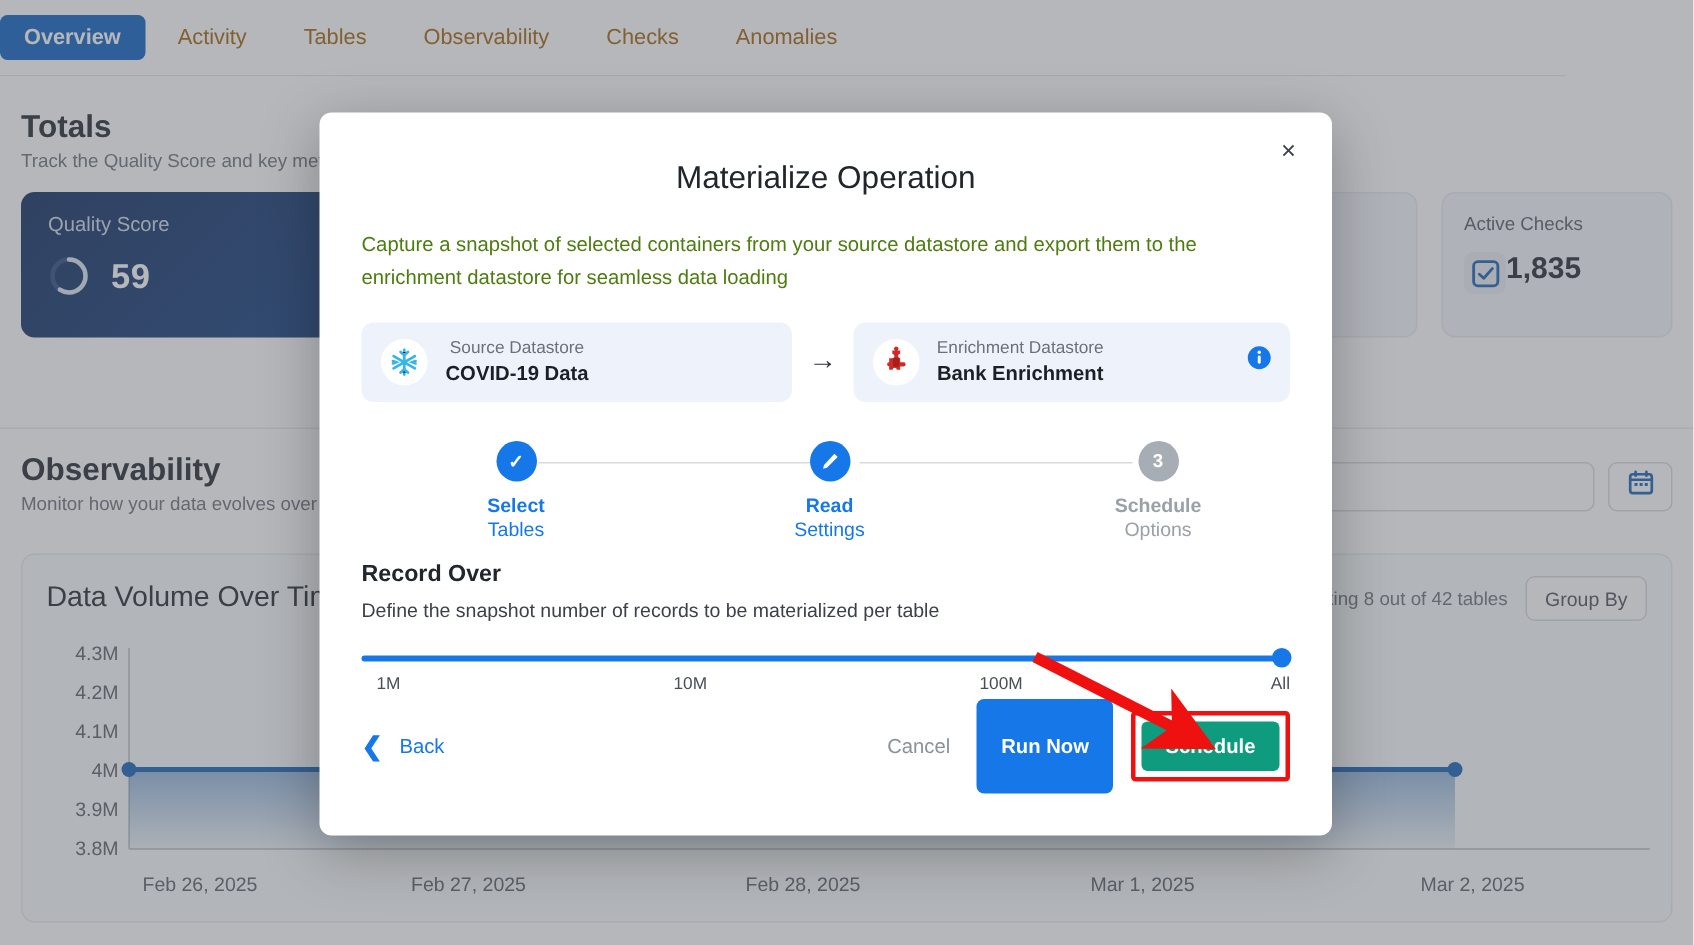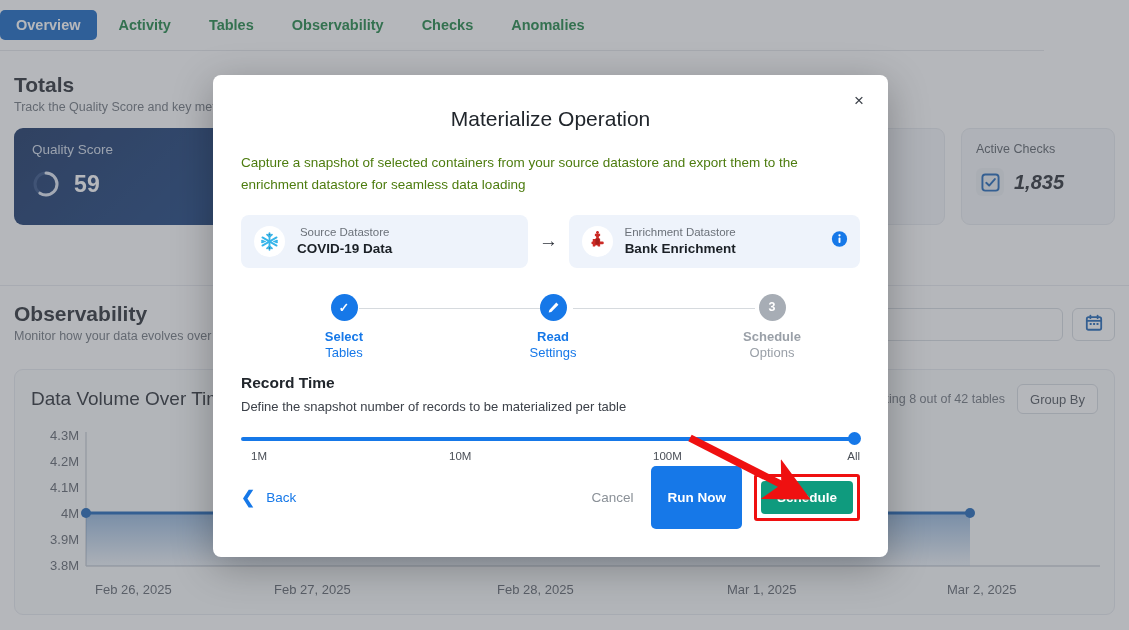--- a/index.html
+++ b/index.html
@@ -23,22 +23,22 @@
   }
 
   
   .topnav {
     position: absolute; left: 0; top: 0; width: 1044px; height: 51px;
     background: #ffffff;
     border-bottom: 1px solid #e3e6ea;
     display: flex; align-items: center; padding-left: 0px;
   }
   .tab {
-    font-size: 14.5px; color: #15803d; padding: 7px 16px; margin-right: 6px;
-    border-radius: 5px; white-space: nowrap; font-weight: bold;
+    font-size: 14.5px; color: #a16207; padding: 7px 16px; margin-right: 6px;
+    border-radius: 5px; white-space: nowrap;
   }
   .tab:first-child { margin-left: 0px; }
   .tab.active { background: #0b5fc0; color: #ffffff; font-weight: 600; }
 
   
   .sec-totals { position: absolute; left:0; top:51px; width:1129px; height:234px; background:#fff; }
   .sec-title { font-size: 21px; color:#21262c; font-weight: 600; }
   .sec-sub { font-size: 12.5px; color:#6b7179; margin-top: 3px; }
   .sec-head { padding: 22px 14px 0 14px; }
 
@@ -52,21 +52,21 @@
   .qcard .val-row { display:flex; align-items:center; gap:14px; margin-top:13px; }
   .ring { width: 28px; height:28px; }
   .qcard .num { font-size: 23px; font-weight: 700; letter-spacing:.3px; }
 
   .midcard { flex:1 1 auto; height:97px; border-radius:9px; background:#f4f6f9; border:1px solid #e6e9ee; }
   .acard {
     width: 154px; height:97px; border-radius:9px; background:#f4f6f9;
     border:1px solid #e6e9ee; padding: 13px 14px;
   }
   .acard .lbl { font-size:12.5px; color:#555b63; white-space:nowrap; }
-  .acard .val-row { display:flex; align-items:center; gap:10px; margin-top:12px;font-style:italic; }
+  .acard .val-row { display:flex; align-items:flex-start; margin-top:12px; }
   .chk-box { width:28px; height:28px; border-radius:6px; background:#eceff3; display:flex; align-items:center; justify-content:center; }
   .acard .num { font-size:20px; font-weight:600; color:#21262c; }
 
   
   .sec-obs { position:absolute; left:0; top:285px; width:1129px; height:345px; background:#fff; border-top:1px solid #e8eaee; }
   .obs-head-row { display:flex; align-items:flex-start; justify-content:space-between; padding: 16px 14px 0 14px; }
   .obs-ctrls { display:flex; align-items:center; gap:9px; margin-top:6px; }
   .obs-input { width: 215px; height:33px; border:1px solid #d6dae0; border-radius:6px; background:#fff; }
   .icon-btn { width:43px; height:33px; border:1px solid #d6dae0; border-radius:6px; background:#fff; display:flex; align-items:center; justify-content:center; }
 
@@ -344,21 +344,21 @@
       </div>
 
       <div class="step s-gray" style="left:531px;">
         <div class="bub todo">3</div>
         <div class="t1">Schedule</div>
         <div class="t2">Options</div>
       </div>
     </div>
 
     <div>
-      <div class="rl-title">Record Time</div>
+      <div class="rl-title">Record Over</div>
       <div class="rl-desc">Define the snapshot number of records to be materialized per table</div>
 
       <div class="slider">
         <div class="track"></div>
         <div class="knob"></div>
       </div>
       <div class="ticks">
         <span class="tick" style="left:10px;">1M</span>
         <span class="tick" style="left:208px;">10M</span>
         <span class="tick" style="left:412px;">100M</span>

